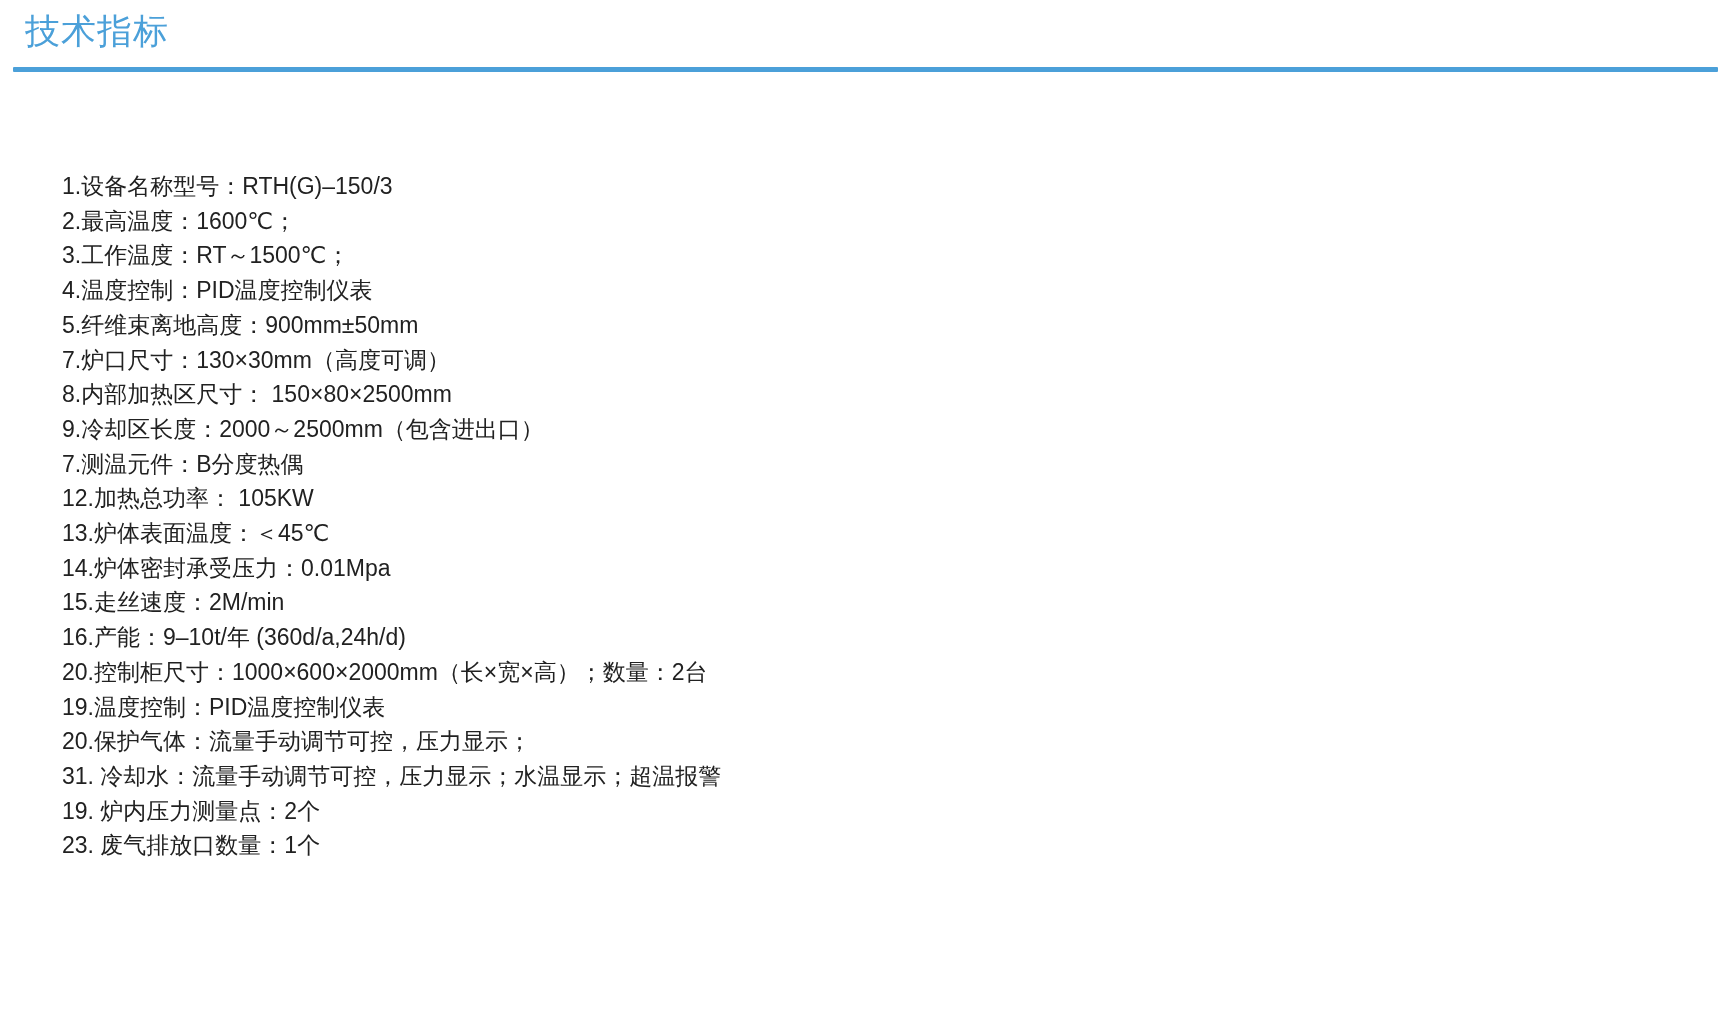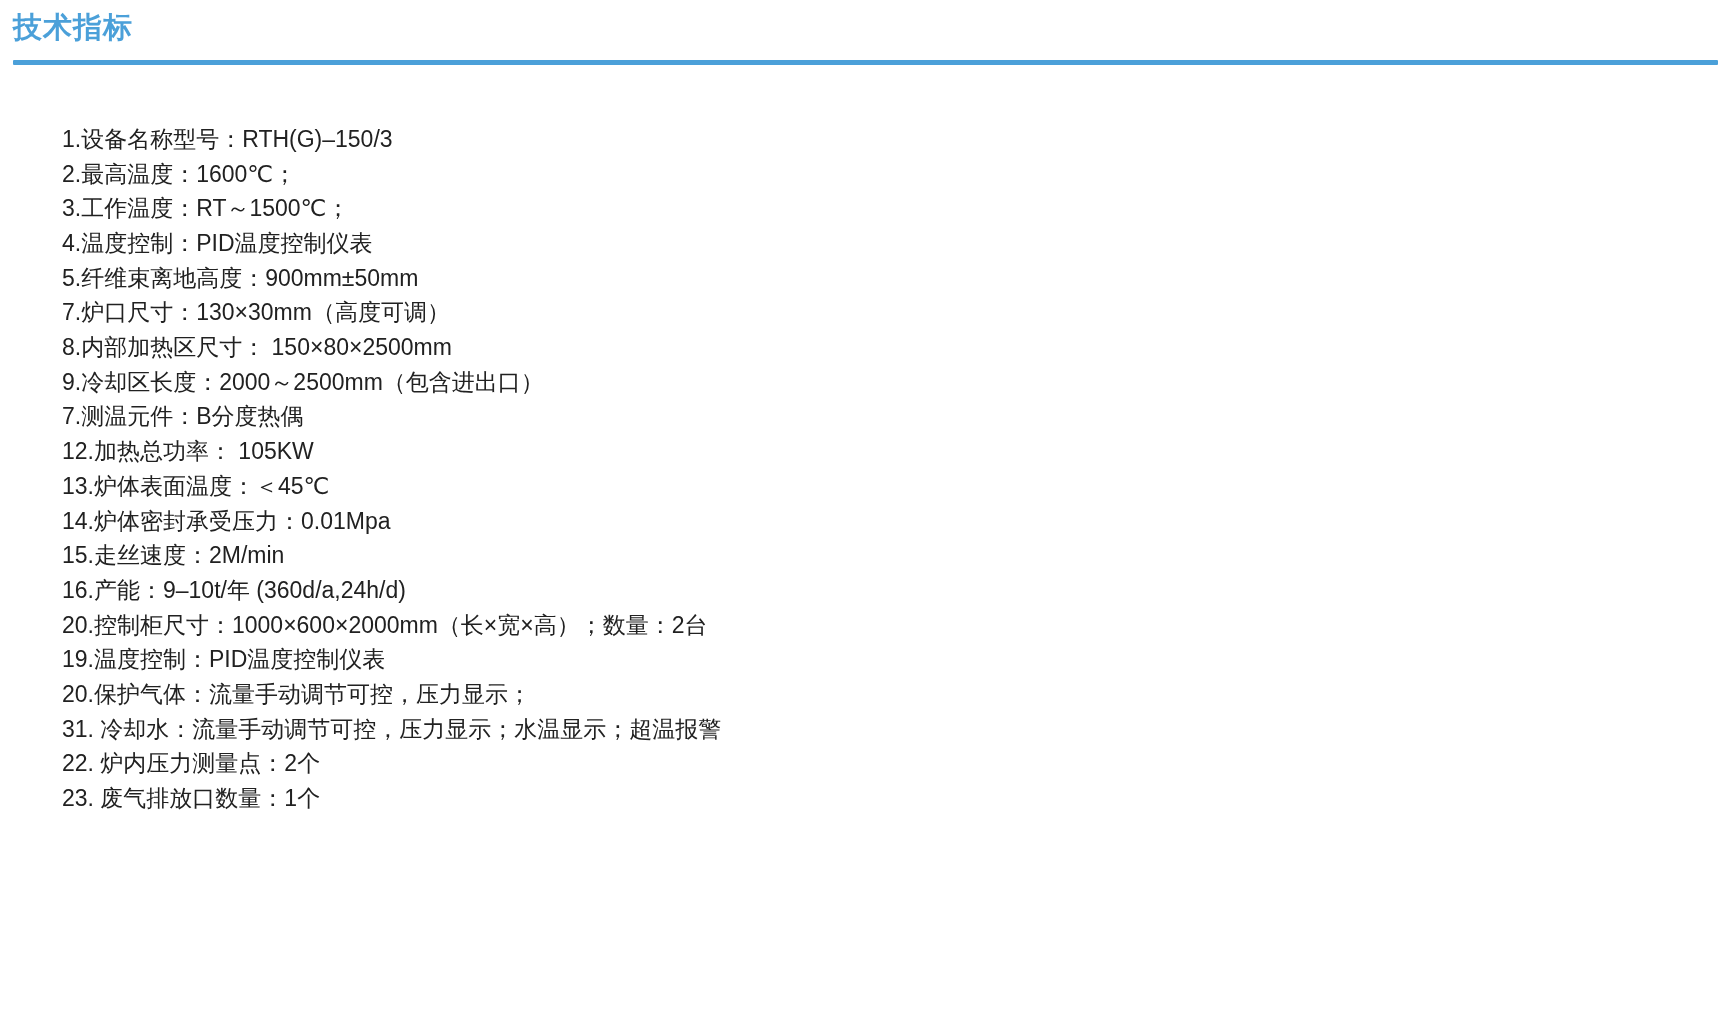--- a/index.html
+++ b/index.html
@@ -16,32 +16,34 @@
   }
   .page {
     width: 100%;
     height: 100%;
     box-sizing: border-box;
   }
   .section-header {
     padding: 10px 0 0 13px;
   }
   .section-title {
-    font-size: 29px;
-    font-weight: 700;
+    font-size: 35px;
+    font-weight: 400;
     letter-spacing: 1px;
     line-height: 1.2;
+    margin-left: 12px;
   }
   .section-rule {
     height: 5px;
     margin: 15px 18px 0 13px;
     border-radius: 1px;
   }
   .spec-list {
     padding: 57px 0 0 62px;
+    margin-top: 40px;
   }
   .spec-line {
     font-size: 23px;
     line-height: 34.7px;
     white-space: pre;
     color: #212121;
   }
 </style>
 </head>
 <body>
@@ -66,17 +68,17 @@
       <div class="spec-line">7.测温元件：B分度热偶</div>
       <div class="spec-line">12.加热总功率： 105KW</div>
       <div class="spec-line">13.炉体表面温度：＜45℃</div>
       <div class="spec-line">14.炉体密封承受压力：0.01Mpa</div>
       <div class="spec-line">15.走丝速度：2M/min</div>
       <div class="spec-line">16.产能：9–10t/年 (360d/a,24h/d)</div>
       <div class="spec-line">20.控制柜尺寸：1000×600×2000mm（长×宽×高）；数量：2台</div>
       <div class="spec-line">19.温度控制：PID温度控制仪表</div>
       <div class="spec-line">20.保护气体：流量手动调节可控，压力显示；</div>
       <div class="spec-line">31. 冷却水：流量手动调节可控，压力显示；水温显示；超温报警</div>
-      <div class="spec-line">22. 炉内压力测量点：2个</div>
+      <div class="spec-line">19. 炉内压力测量点：2个</div>
       <div class="spec-line">23. 废气排放口数量：1个</div>
     </div>
 
 </div>
 
 </body></html>

